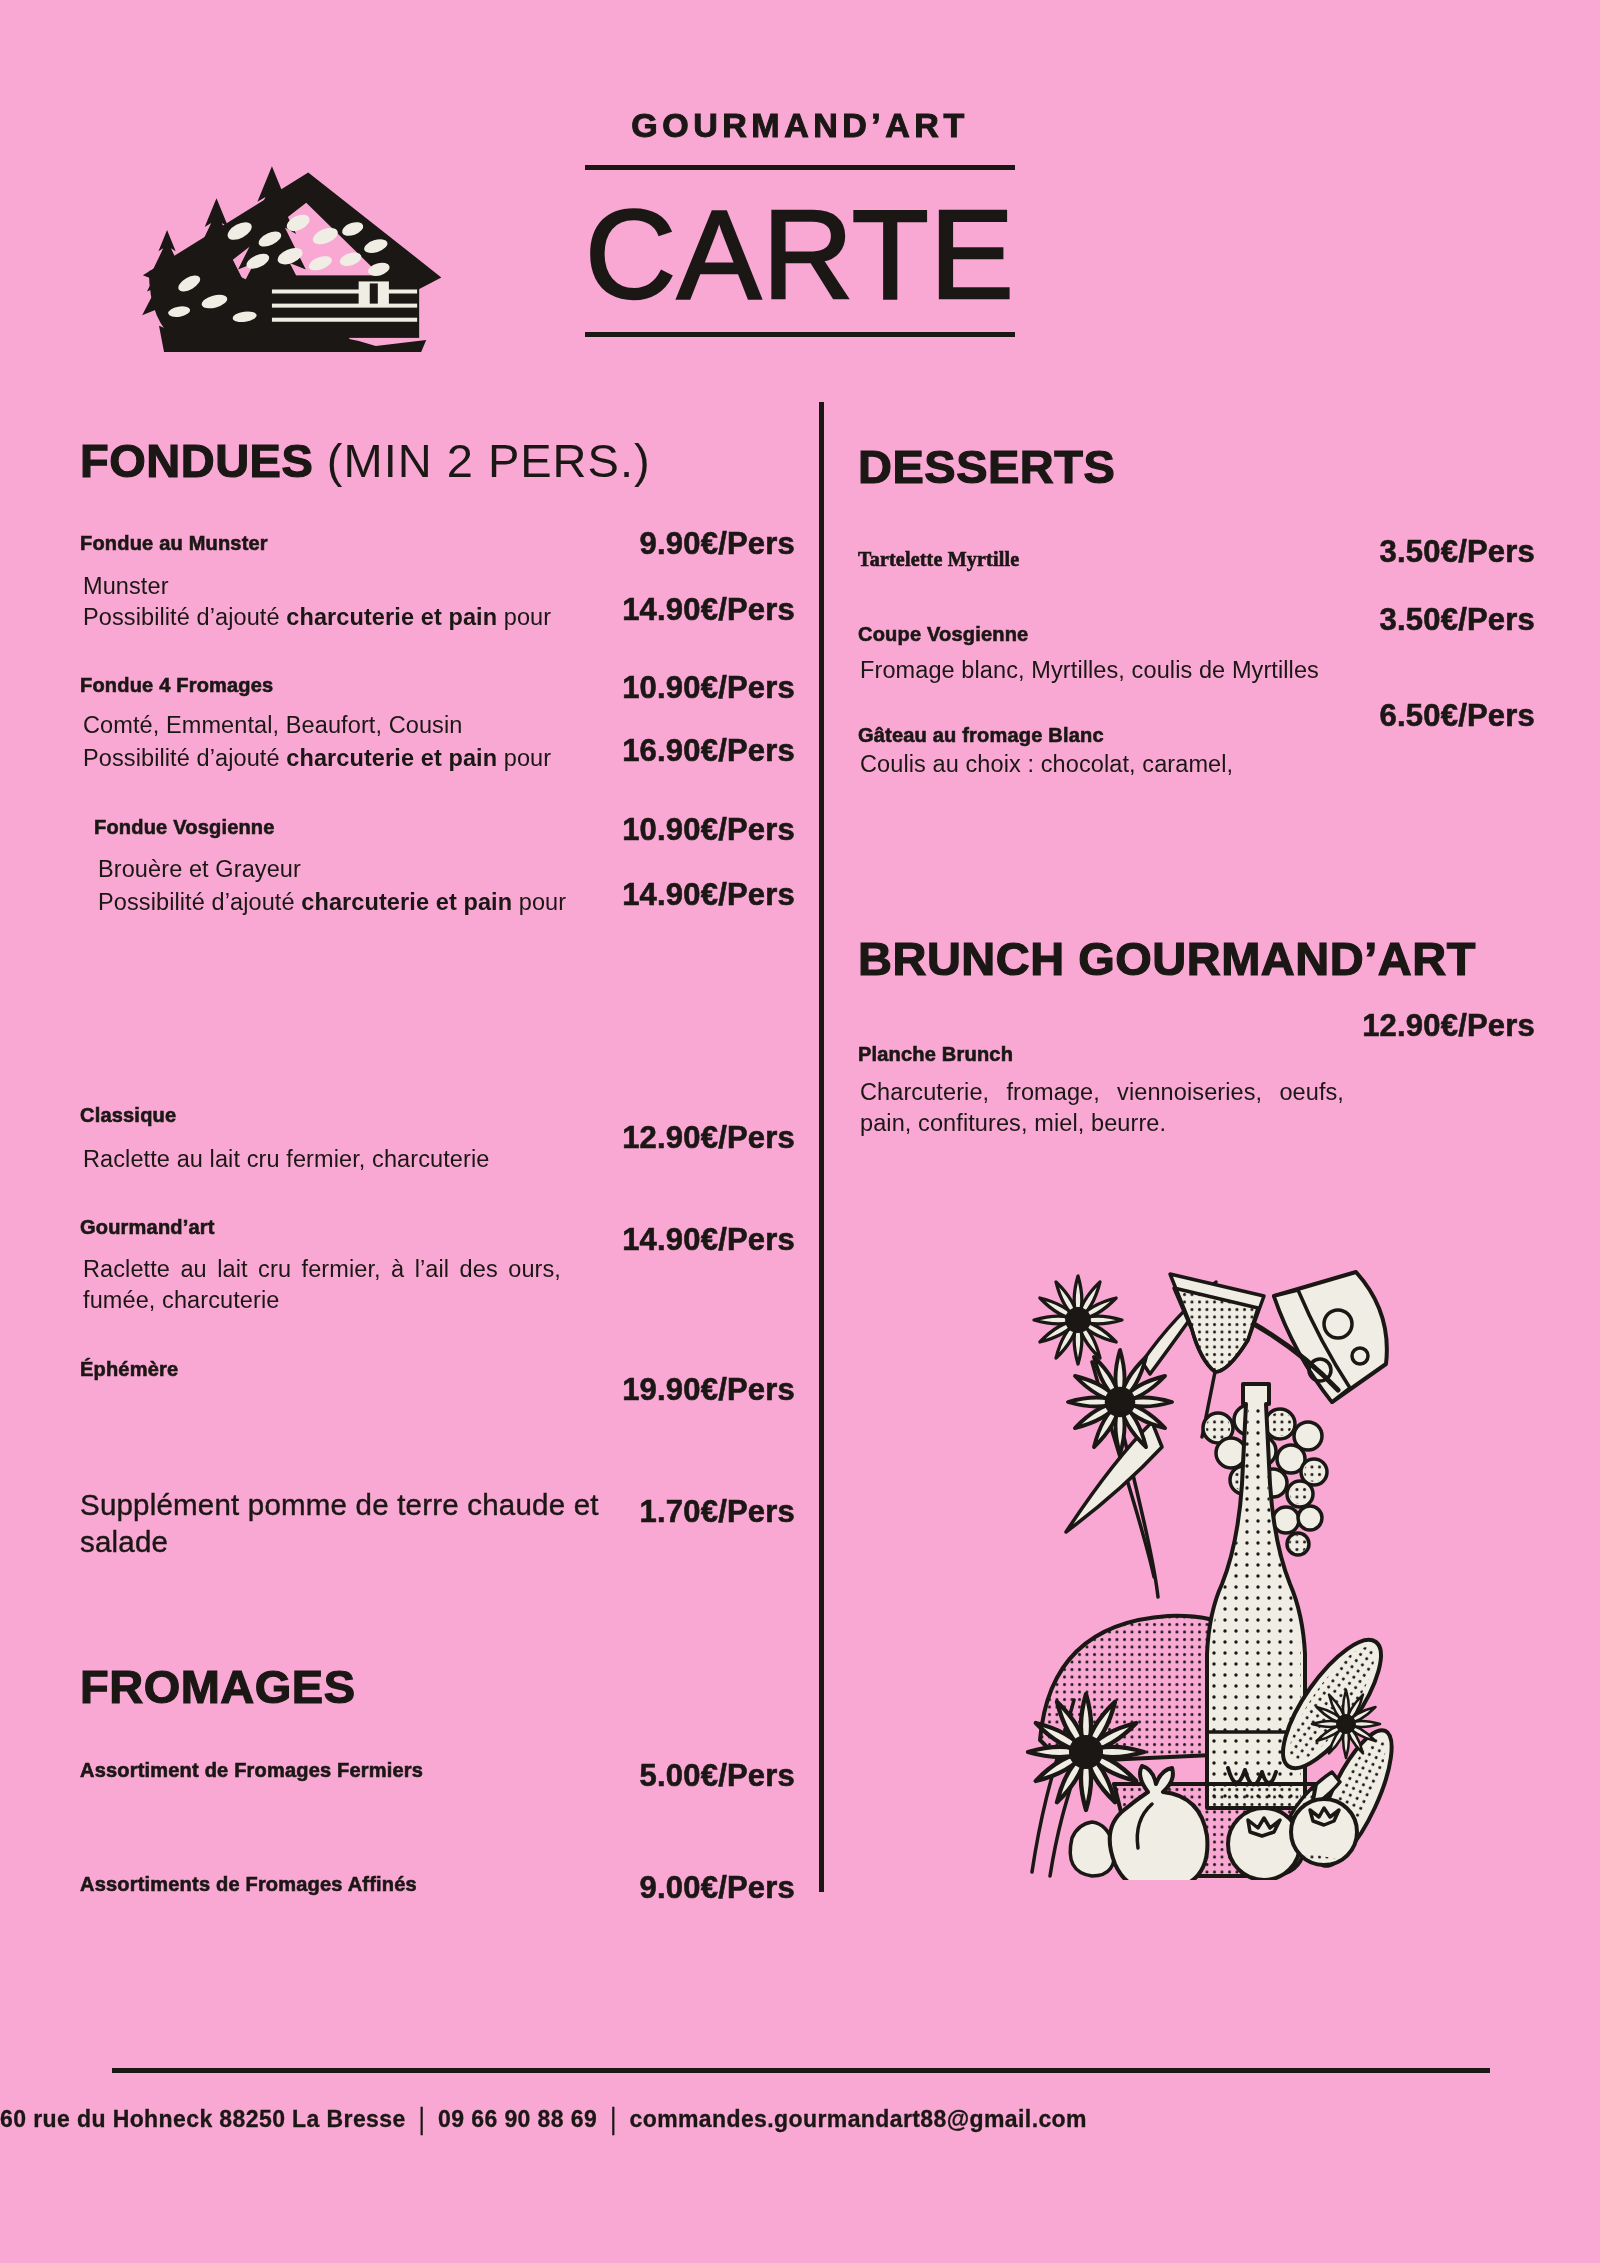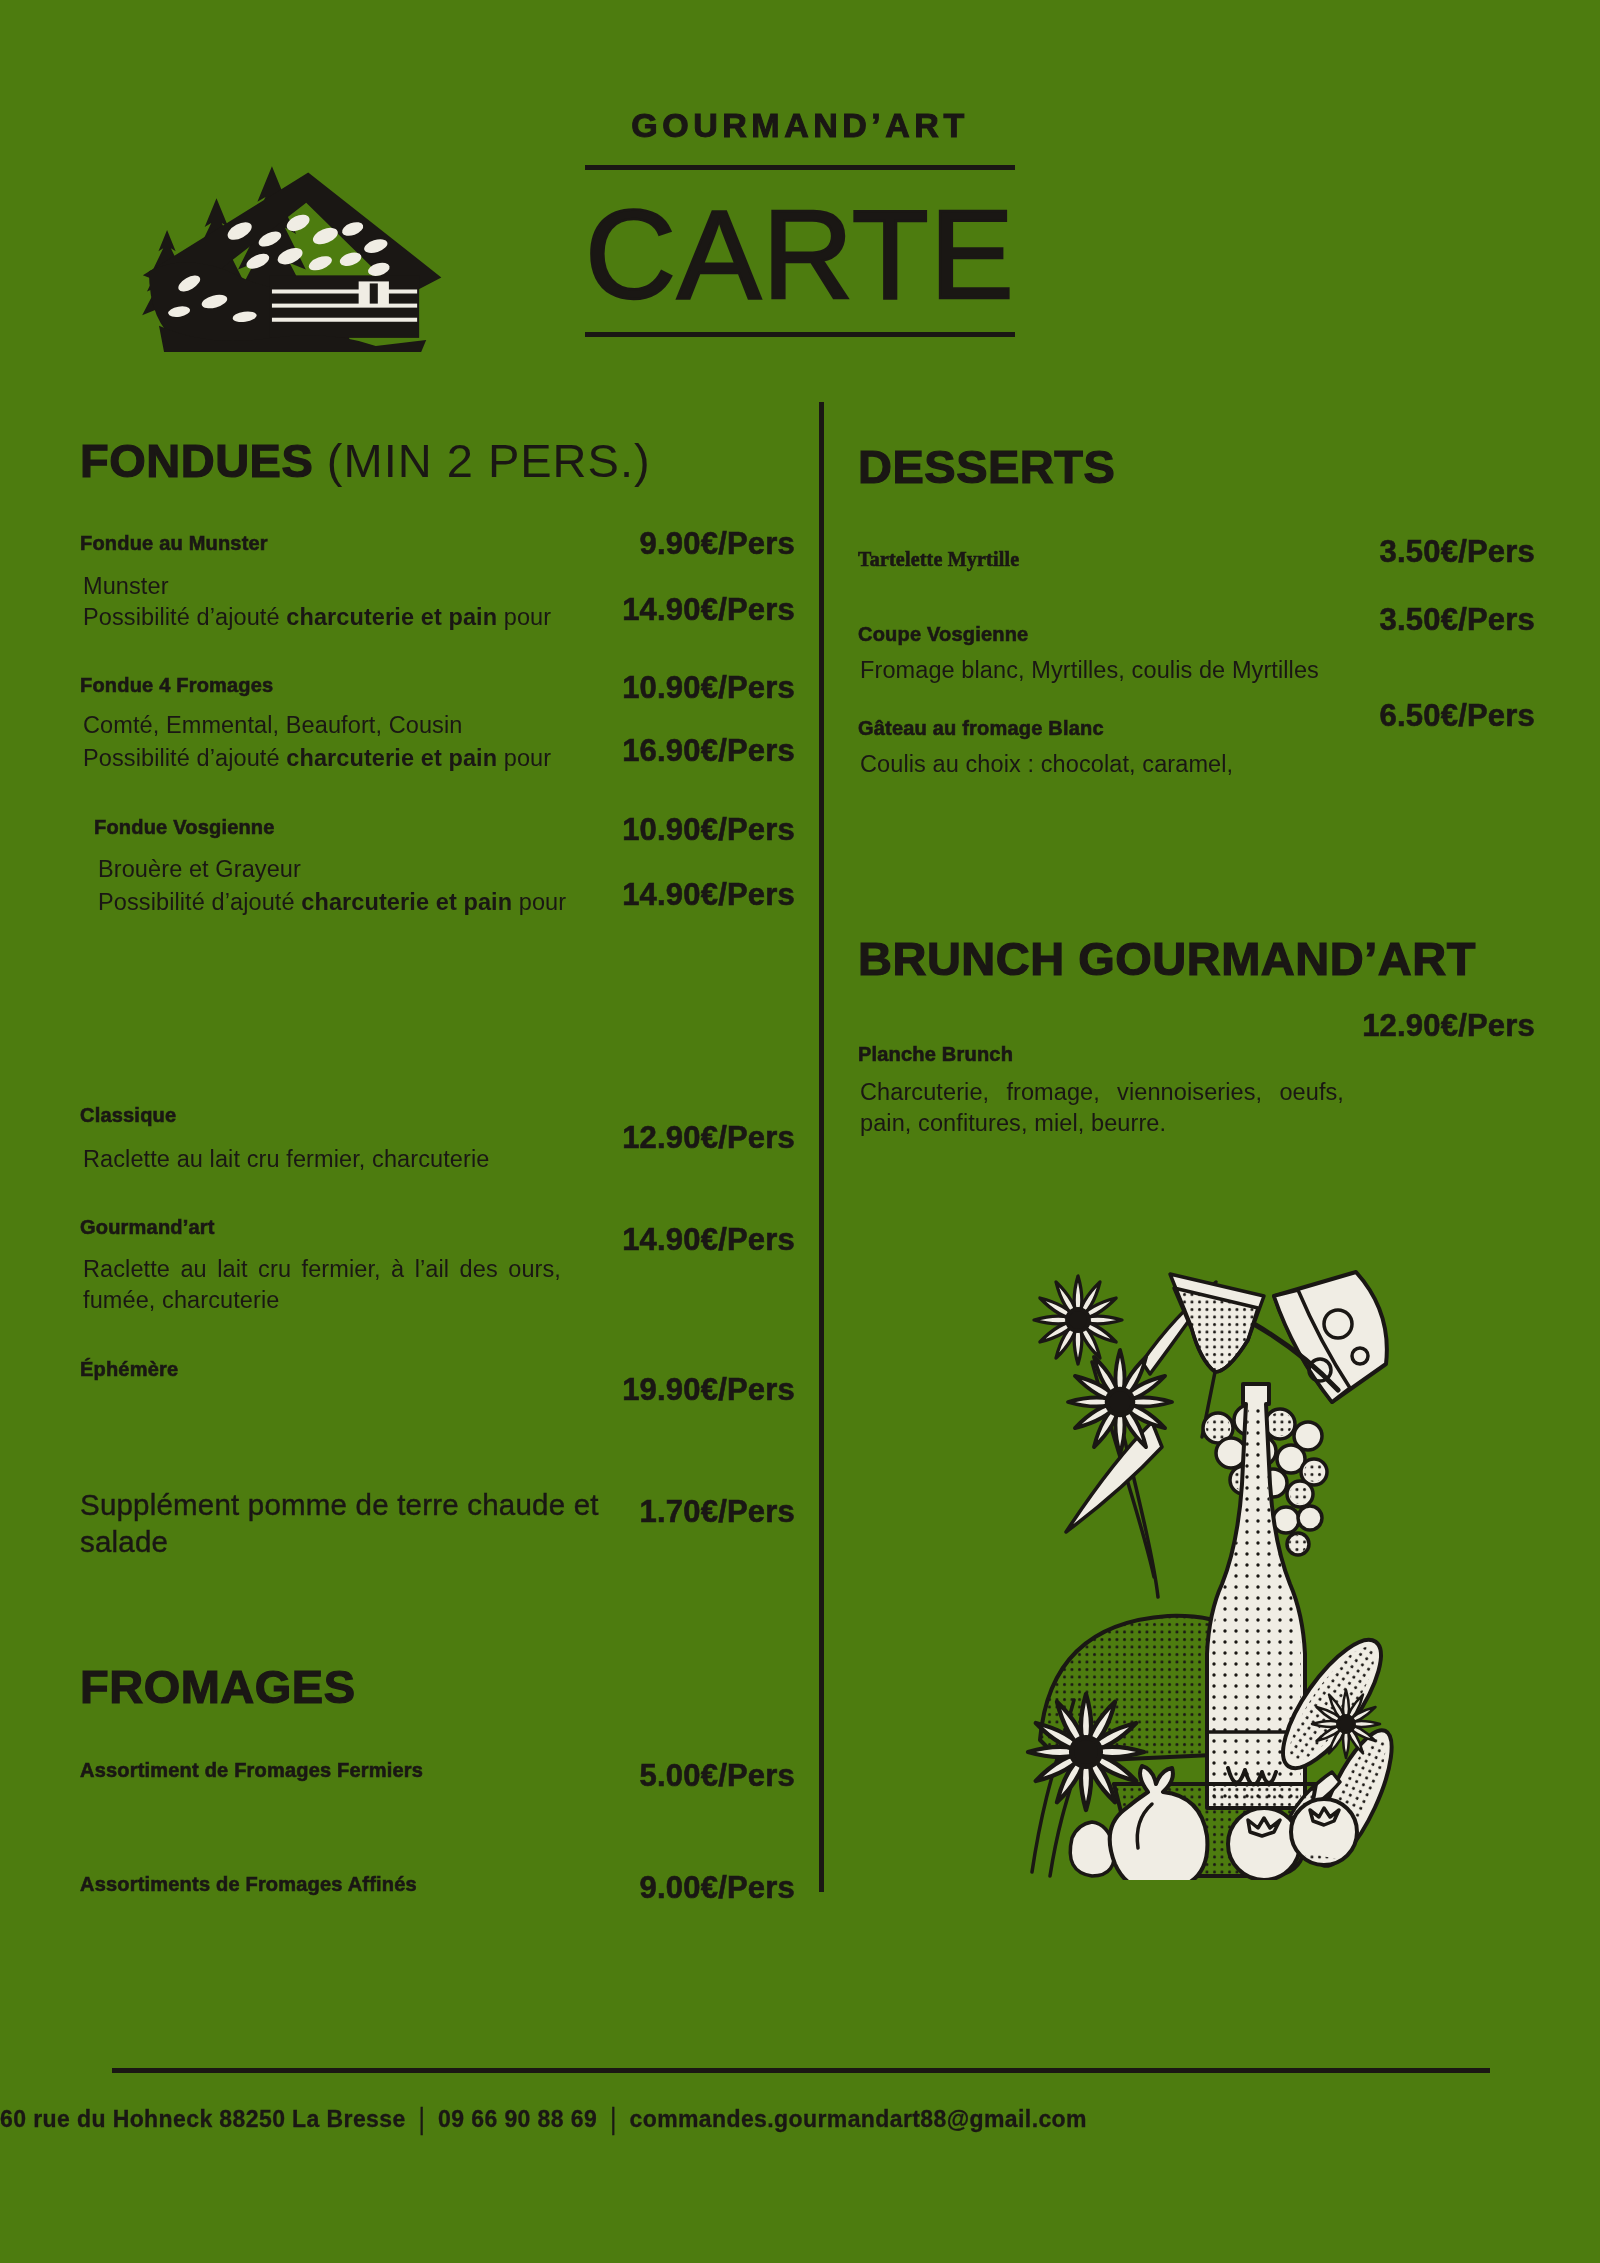--- a/index.html
+++ b/index.html
@@ -1,18 +1,18 @@
 <!DOCTYPE html>
 <html><head>
 <meta charset="utf-8">
 <style>
   html,body{margin:0;padding:0;background:#d8d5cc;}
   .page{
     position:relative;width:1600px;height:2263px;margin:0 auto;
-    background:#4d7c0f;color:#1A1714;overflow:hidden;
+    background:#f9a8d4;color:#1A1714;overflow:hidden;
     font-family:"Liberation Sans","DejaVu Sans",sans-serif;
   }
   .abs{position:absolute;}
   .col{position:absolute;top:0;height:100%;}
   .col-left{left:80px;width:715px;}
   .col-right{left:858px;width:677px;}
   .row{position:absolute;left:0;right:0;}
   .section-title{
     font-size:47px;font-weight:700;letter-spacing:.5px;line-height:1.05;
     -webkit-text-stroke:1.2px;white-space:nowrap;
@@ -185,21 +185,21 @@
       <span class="price">3.50€/Pers</span>
     </div>
 
     <div class="row" style="top:602px;">
       <span class="item-name" style="margin-top:13px;">Coupe Vosgienne</span>
       <span class="price">3.50€/Pers</span>
     </div>
     <div class="row desc" style="top:655px;left:2px;">Fromage blanc, Myrtilles, coulis de Myrtilles</div>
 
     <div class="row" style="top:698px;">
-      <span class="item-name" style="margin-top:11px;">Gâteau au fromage Blanc</span>
+      <span class="item-name" style="margin-top:18px;">Gâteau au fromage Blanc</span>
       <span class="price">6.50€/Pers</span>
     </div>
     <div class="row desc" style="top:749px;left:2px;">Coulis au choix : chocolat, caramel,</div>
 
     <div class="row section-title" style="top:934px;">
       <span>BRUNCH GOURMAND’ART</span>
     </div>
 
     <div class="row" style="top:1008px;">
       <span class="item-name" style="margin-top:27px;">Planche Brunch</span>

